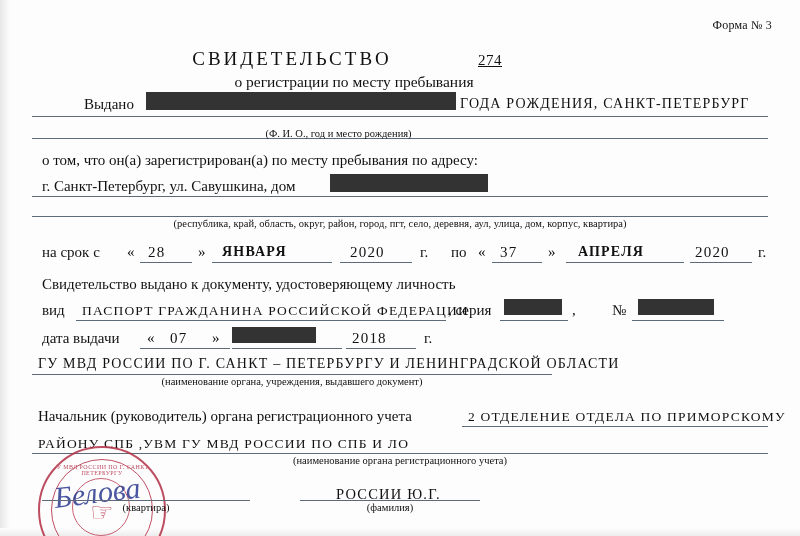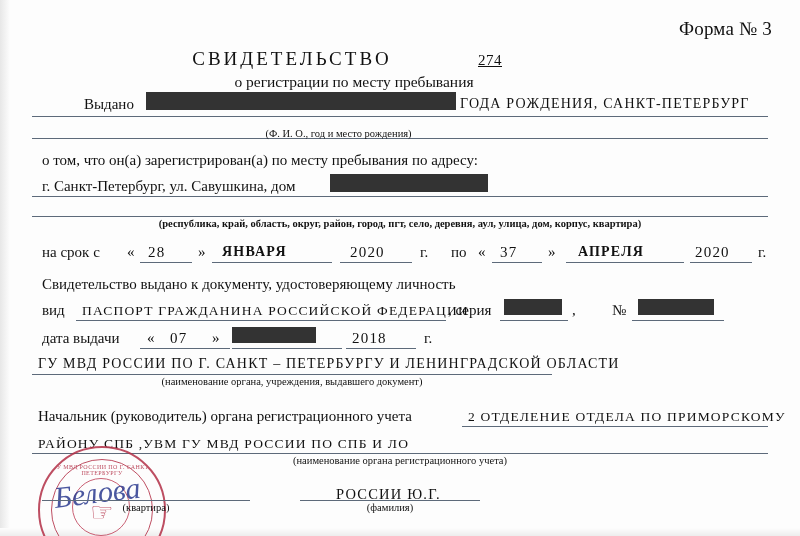--- a/index.html
+++ b/index.html
@@ -18,21 +18,21 @@
   .page {
     position: relative;
     width: 800px;
     height: 536px;
     background: #fdfdfd;
   }
   .form-no {
     position: absolute;
     top: 18px;
     right: 28px;
-    font-size: 19px;
+    font-size: 12px;
     letter-spacing: 0.2px;
     font-family: Liberation Serif, serif;
   }
   .title-block {
     position: absolute;
     top: 48px;
     left: 0;
     width: 676px;
     text-align: center;
   }
@@ -185,21 +185,21 @@
   <div class="txt spaced" style="left:460px; top:96px; font-size:14px;">ГОДА РОЖДЕНИЯ, САНКТ-ПЕТЕРБУРГ</div>
   <div class="line" style="left:32px; top:116px; width:736px;"></div>
   <div class="line" style="left:32px; top:138px; width:736px;"></div>
   <div class="small-center" style="left:0; top:128px; width:677px;">(Ф. И. О., год и место рождения)</div>
 
   <div class="txt" style="left:42px; top:152px;">о том, что он(а) зарегистрирован(а) по месту пребывания по адресу:</div>
   <div class="txt" style="left:42px; top:178px;">г. Санкт-Петербург, ул. Савушкина, дом</div>
   <div class="redact" style="left:330px; top:174px; width:158px; height:18px;"></div>
   <div class="line" style="left:32px; top:196px; width:736px;"></div>
   <div class="line" style="left:32px; top:216px; width:736px;"></div>
-  <div class="small-center" style="left:0; top:218px; width:800px;font-weight:bold;">(республика, край, область, округ, район, город, пгт, село, деревня, аул, улица, дом, корпус, квартира)</div>
+  <div class="small-center" style="left:0; top:218px; width:800px;">(республика, край, область, округ, район, город, пгт, село, деревня, аул, улица, дом, корпус, квартира)</div>
 
   <div class="txt" style="left:42px; top:244px;">на срок с</div>
   <div class="txt quote" style="left:127px; top:244px;">«</div>
   <div class="txt spaced" style="left:148px; top:244px;">28</div>
   <div class="line" style="left:140px; top:262px; width:52px;"></div>
   <div class="txt quote" style="left:198px; top:244px;">»</div>
   <div class="txt spaced" style="left:222px; top:244px; font-size:14px; font-weight:bold;">ЯНВАРЯ</div>
   <div class="line" style="left:212px; top:262px; width:120px;"></div>
   <div class="txt spaced" style="left:350px; top:244px;">2020</div>
   <div class="line" style="left:340px; top:262px; width:72px;"></div>

